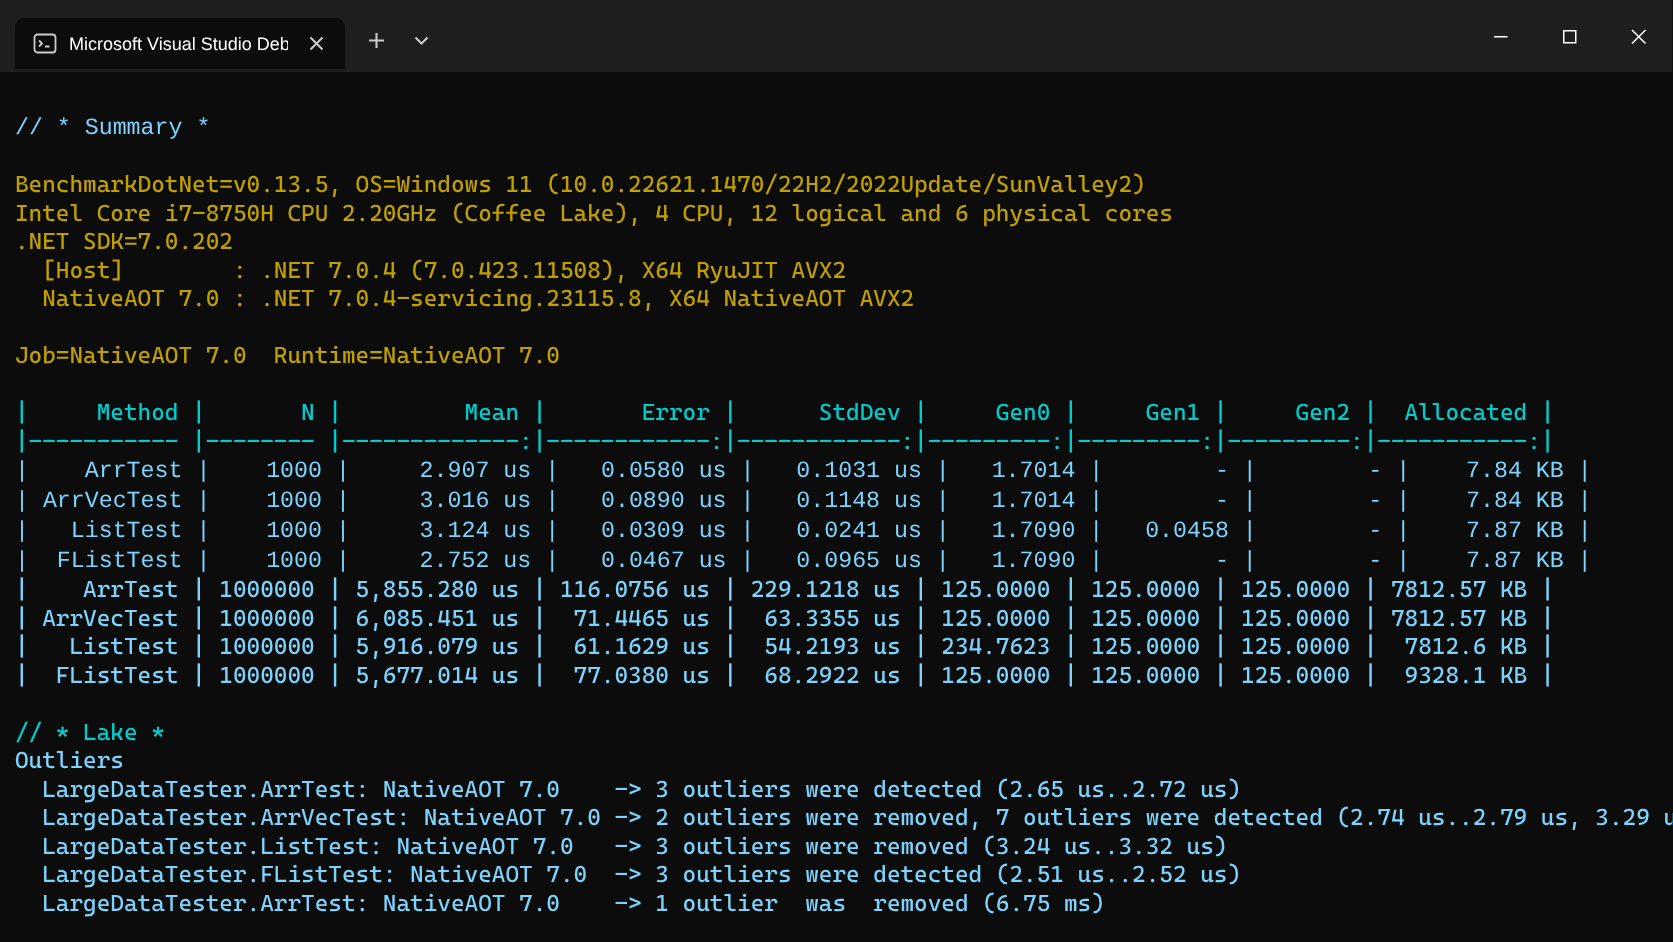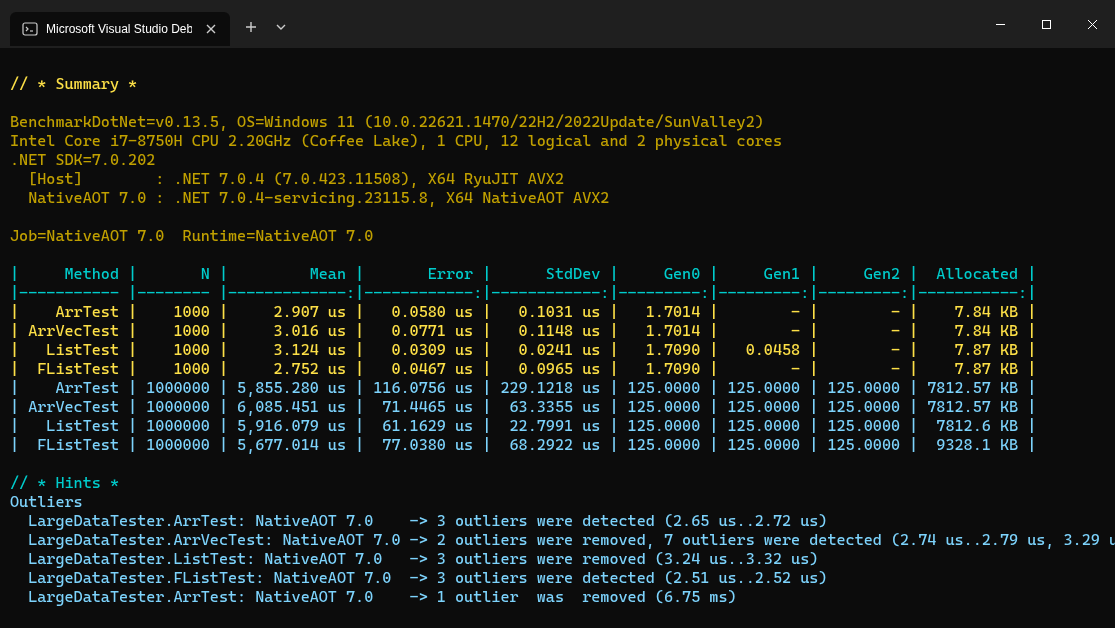--- a/index.html
+++ b/index.html
@@ -7,21 +7,21 @@
   .titlebar { height: 48px; background: #1f1f1f; display: flex; align-items: center; color: #ffffff; user-select: none; }
   .tab { display: flex; align-items: center; gap: 8px; background: #0c0c0c; height: 34px; margin-left: 10px; margin-top: 10px; padding: 0 12px; border-radius: 6px 6px 0 0; max-width: 220px; position: relative; }
   .tab-icon { width: 16px; height: 16px; display: flex; align-items: center; justify-content: center; }
   .tab-title { font-family: "Segoe UI", sans-serif; font-size: 12px; white-space: nowrap; overflow: hidden; text-overflow: clip; max-width: 150px; }
   .tab-close { width: 16px; height: 16px; display:flex; align-items:center; justify-content:center; color:#fff; font-size:12px; margin-left: 4px; }
   .newtab { width: 30px; height: 30px; display:flex; align-items:center; justify-content:center; color:#ccc; font-family:"Segoe UI",sans-serif; font-size:16px; margin-left:6px; margin-top:6px;}
   .chev { width: 30px; height: 30px; display:flex; align-items:center; justify-content:center; color:#ccc; margin-top:6px;}
   .spacer { flex: 1; }
   .winbtn { width: 46px; height: 32px; display:flex; align-items:center; justify-content:center; color:#fff; }
   .content { padding: 8px 10px 0 10px; font-family: Consolas, "Cascadia Mono", monospace; font-size: 15.5px; line-height: 19px; white-space: pre; letter-spacing: 0px; }
-  .magenta { color: #fde047; }
+  .magenta { color: #7dd3fc; font-family: Liberation Mono, monospace; }
   .cyan { color: #00cccc; }
   .brcyan { color: #7dd3fc; }
   .yellow { color: #c0a000; text-align: center; }
   svg { display:block; }
 </style>
 </head>
 <body>
 
 <div class="titlebar">
   <div class="tab">
@@ -64,38 +64,38 @@
     <svg width="11" height="11" viewBox="0 0 11 11">
         <path d="M1 1 L10 10 M10 1 L1 10" stroke="#fff" stroke-width="1"></path>
       </svg>
   </div>
 </div>
 
 <div class="content">
 <span class="magenta">// * Summary *</span>
 
 <span class="yellow">BenchmarkDotNet=v0.13.5, OS=Windows 11 (10.0.22621.1470/22H2/2022Update/SunValley2)</span>
-<span class="yellow">Intel Core i7-8750H CPU 2.20GHz (Coffee Lake), 1 CPU, 12 logical and 2 physical cores</span>
+<span class="yellow">Intel Core i7-8750H CPU 2.20GHz (Coffee Lake), 4 CPU, 12 logical and 6 physical cores</span>
 <span class="yellow">.NET SDK=7.0.202</span>
 <span class="yellow">  [Host]        : .NET 7.0.4 (7.0.423.11508), X64 RyuJIT AVX2</span>
 <span class="yellow">  NativeAOT 7.0 : .NET 7.0.4-servicing.23115.8, X64 NativeAOT AVX2</span>
 
 <span class="yellow">Job=NativeAOT 7.0  Runtime=NativeAOT 7.0</span>
 
 <span class="cyan">|     Method |       N |         Mean |       Error |      StdDev |     Gen0 |     Gen1 |     Gen2 |  Allocated |</span>
 <span class="cyan">|----------- |-------- |-------------:|------------:|------------:|---------:|---------:|---------:|-----------:|</span>
 <span class="magenta">|    ArrTest |    1000 |     2.907 us |   0.0580 us |   0.1031 us |   1.7014 |        - |        - |    7.84 KB |</span>
-<span class="magenta">| ArrVecTest |    1000 |     3.016 us |   0.0771 us |   0.1148 us |   1.7014 |        - |        - |    7.84 KB |</span>
+<span class="magenta">| ArrVecTest |    1000 |     3.016 us |   0.0890 us |   0.1148 us |   1.7014 |        - |        - |    7.84 KB |</span>
 <span class="magenta">|   ListTest |    1000 |     3.124 us |   0.0309 us |   0.0241 us |   1.7090 |   0.0458 |        - |    7.87 KB |</span>
 <span class="magenta">|  FListTest |    1000 |     2.752 us |   0.0467 us |   0.0965 us |   1.7090 |        - |        - |    7.87 KB |</span>
 <span class="brcyan">|    ArrTest | 1000000 | 5,855.280 us | 116.0756 us | 229.1218 us | 125.0000 | 125.0000 | 125.0000 | 7812.57 KB |</span>
 <span class="brcyan">| ArrVecTest | 1000000 | 6,085.451 us |  71.4465 us |  63.3355 us | 125.0000 | 125.0000 | 125.0000 | 7812.57 KB |</span>
-<span class="brcyan">|   ListTest | 1000000 | 5,916.079 us |  61.1629 us |  22.7991 us | 125.0000 | 125.0000 | 125.0000 |  7812.6 KB |</span>
+<span class="brcyan">|   ListTest | 1000000 | 5,916.079 us |  61.1629 us |  54.2193 us | 234.7623 | 125.0000 | 125.0000 |  7812.6 KB |</span>
 <span class="brcyan">|  FListTest | 1000000 | 5,677.014 us |  77.0380 us |  68.2922 us | 125.0000 | 125.0000 | 125.0000 |  9328.1 KB |</span>
 
-<span class="cyan">// * Hints *</span>
+<span class="cyan">// * Lake *</span>
 <span class="brcyan">Outliers</span>
 <span class="brcyan">  LargeDataTester.ArrTest: NativeAOT 7.0    -&gt; 3 outliers were detected (2.65 us..2.72 us)</span>
 <span class="brcyan">  LargeDataTester.ArrVecTest: NativeAOT 7.0 -&gt; 2 outliers were removed, 7 outliers were detected (2.74 us..2.79 us, 3.29 us, 3.42 us)</span>
 <span class="brcyan">  LargeDataTester.ListTest: NativeAOT 7.0   -&gt; 3 outliers were removed (3.24 us..3.32 us)</span>
 <span class="brcyan">  LargeDataTester.FListTest: NativeAOT 7.0  -&gt; 3 outliers were detected (2.51 us..2.52 us)</span>
 <span class="brcyan">  LargeDataTester.ArrTest: NativeAOT 7.0    -&gt; 1 outlier  was  removed (6.75 ms)</span>
 </div>
 
 </body></html>

